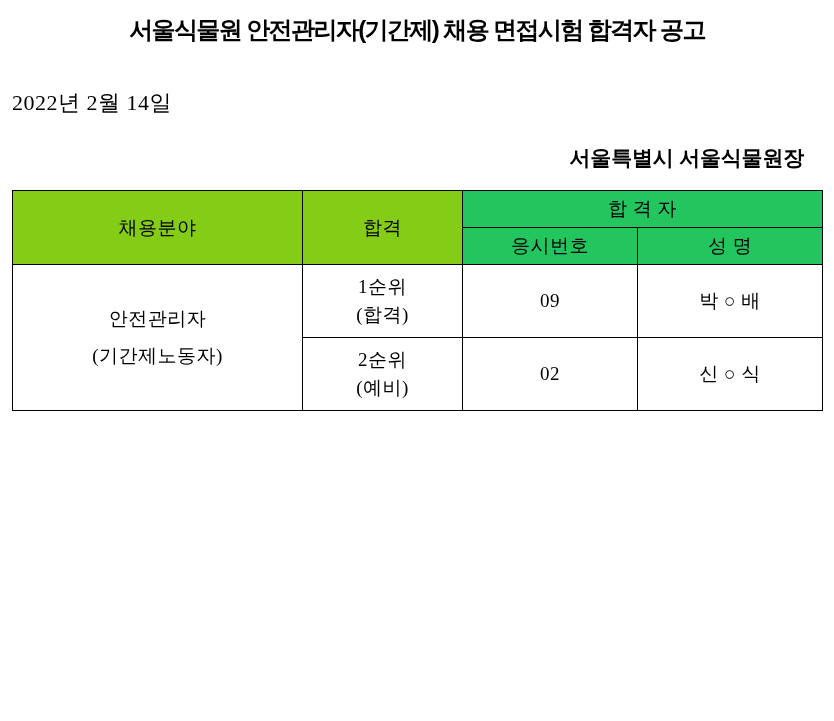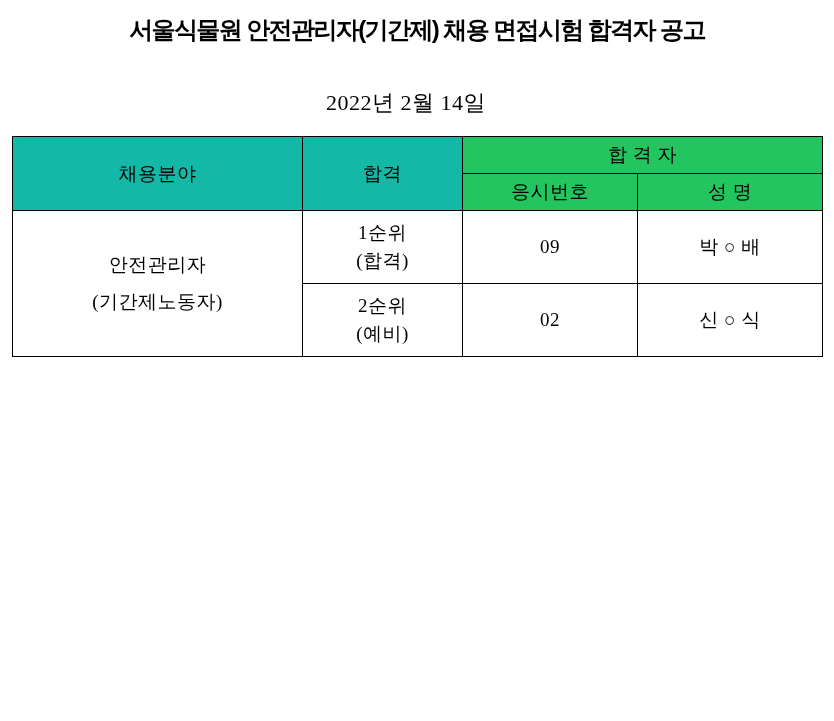--- a/index.html
+++ b/index.html
@@ -38,21 +38,21 @@
     line-height: 1.75;
     text-align: justify;
     text-indent: 18px;
     letter-spacing: 0.2px;
     word-spacing: 3px;
   }
   .date-line {
     margin: 0;
     padding-top: 42px;
     padding-right: 22px;
-    text-align: center;
+    text-align: left;
     font-size: 22px;
     letter-spacing: 0.5px;
   }
   .issuer-line {
     margin: 0;
     padding-top: 26px;
     padding-right: 18px;
     text-align: right;
     font-family: "Liberation Sans", "DejaVu Sans", sans-serif;
     font-weight: bold;
@@ -83,21 +83,21 @@
     vertical-align: middle;
     font-weight: normal;
     font-size: 19px;
     letter-spacing: 0.5px;
   }
   .hdr {
     background: #22c55e;
     height: 34px;
   }
   .hdr-tall {
-    background: #14b8a6;
+    background: #84cc16;
   }
   .col-field { width: 290px; }
   .col-rank  { width: 160px; }
   .col-no    { width: 175px; }
   .col-name  { width: 185px; }
   .cell-field {
     height: 140px;
     line-height: 1.9;
     font-size: 19px;
   }
@@ -123,20 +123,21 @@
 </head>
 <body>
 
 <div class="page">
 
   <h1 class="doc-title">서울식물원 안전관리자(기간제) 채용 면접시험 합격자 공고</h1>
 
 
   <p class="date-line">2022년 2월 14일</p>
 
+  <p class="issuer-line">서울특별시 서울식물원장</p>
 
 
   <div class="table-wrap">
     <table class="result-table">
       <colgroup>
         <col class="col-field">
         <col class="col-rank">
         <col class="col-no">
         <col class="col-name">
       </colgroup>

